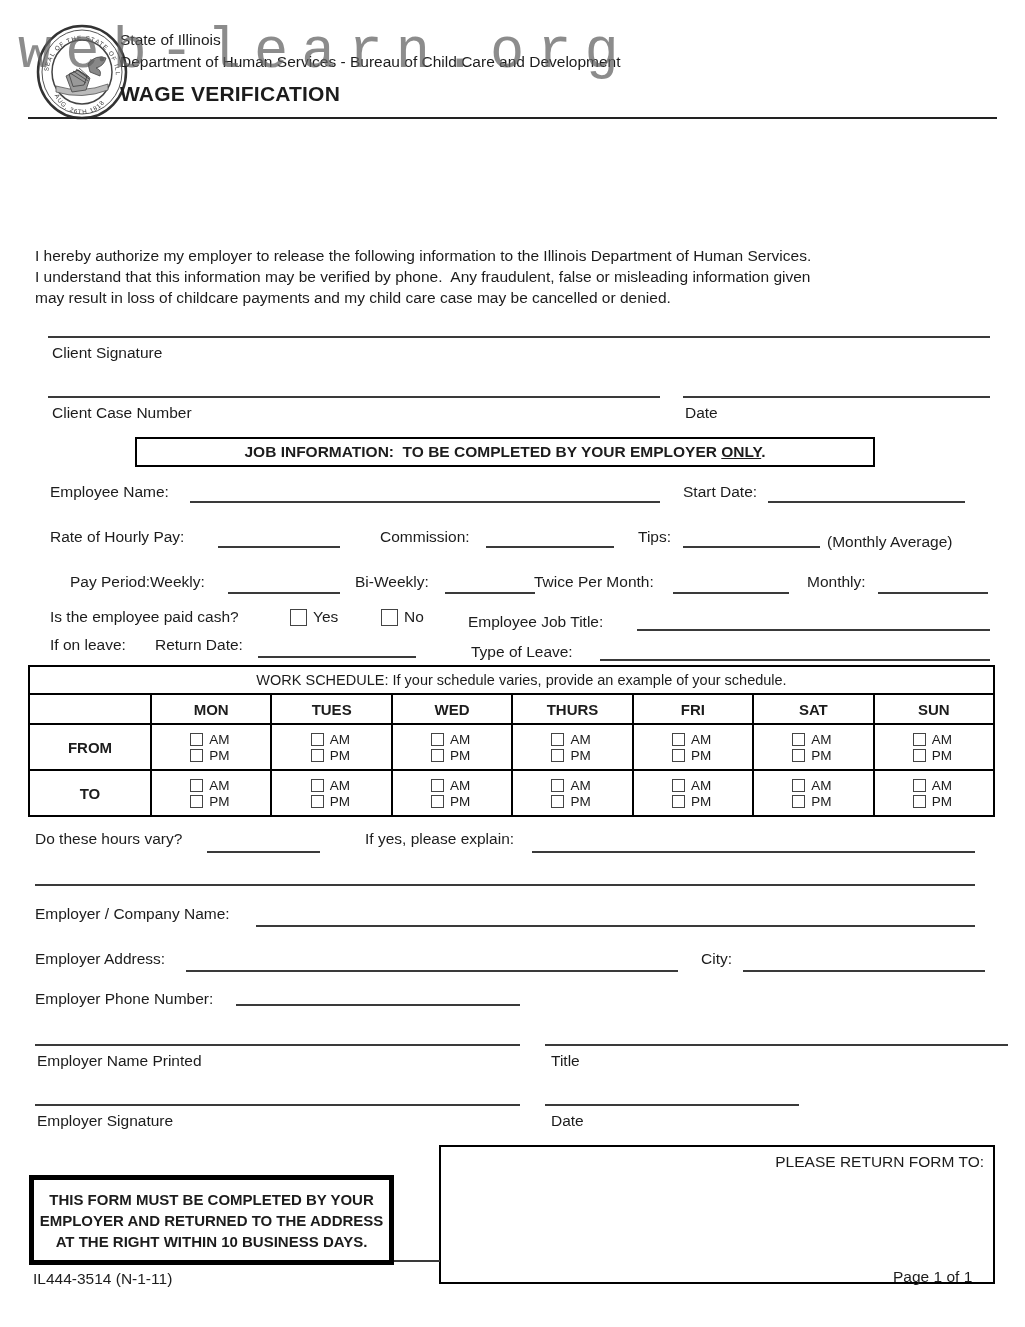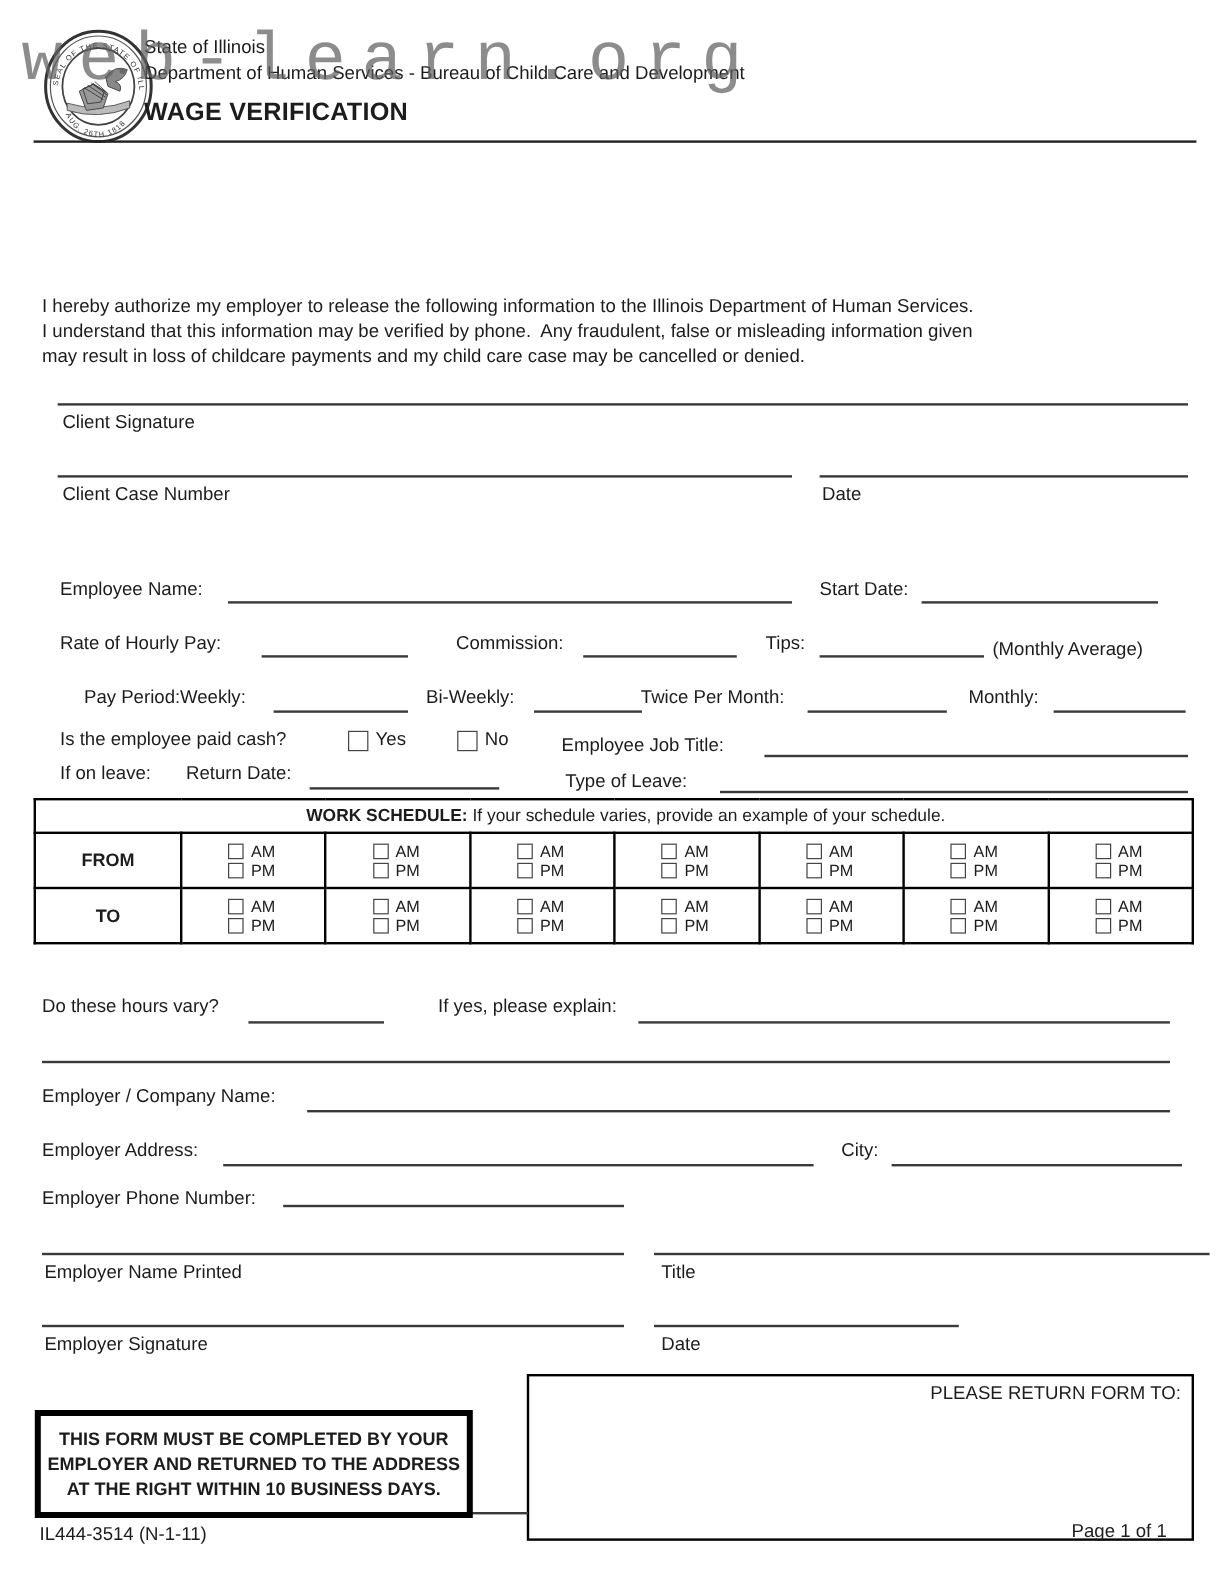--- a/index.html
+++ b/index.html
@@ -4,21 +4,21 @@
 <style>
   html,body{margin:0;padding:0;background:#888;}
   .page{
     position:relative;width:1025px;height:1327px;margin:0 auto;
     background:#fff;color:#1c1c1c;overflow:hidden;
     font-family:"Liberation Sans",sans-serif;font-size:15.5px;
   }
   .abs{position:absolute;}
   .ln{position:absolute;height:2px;background:#3a3a3a;}
   .pre{white-space:pre-wrap;}
-  .b{font-weight:bold;margin-left:20px;}
+  .b{font-weight:normal;margin-left:20px;}
   
   .watermark{
     position:absolute;left:18px;top:20px;z-index:3;pointer-events:none;
     font-family:"Liberation Mono","DejaVu Sans Mono",monospace;
     font-size:57px;letter-spacing:13px;color:rgba(95,95,95,0.72);
   }
   
   .hdr-line{position:absolute;left:120px;}
   .form-title{font-size:21px;font-weight:bold;letter-spacing:0.2px;}
   .rule{position:absolute;left:28px;width:969px;height:2px;background:#222;}
@@ -98,20 +98,21 @@
   </div>
 
   <div class="ln" style="left:48px;top:336px;width:942px;"></div>
   <div class="abs" style="left:52px;top:344px;">Client Signature</div>
 
   <div class="ln" style="left:48px;top:396px;width:612px;"></div>
   <div class="abs" style="left:52px;top:404px;">Client Case Number</div>
   <div class="ln" style="left:683px;top:396px;width:307px;"></div>
   <div class="abs" style="left:685px;top:404px;">Date</div>
 
+  <div class="jobbox pre"><span>JOB INFORMATION:  TO BE COMPLETED BY YOUR EMPLOYER </span><span class="u">ONLY</span><span>.</span></div>
 
   <div class="abs" style="left:50px;top:483px;">Employee Name:</div>
   <div class="ln" style="left:190px;top:501px;width:470px;"></div>
   <div class="abs" style="left:683px;top:483px;">Start Date:</div>
   <div class="ln" style="left:768px;top:501px;width:197px;"></div>
 
   <div class="abs" style="left:50px;top:528px;">Rate of Hourly Pay:</div>
   <div class="ln" style="left:218px;top:546px;width:122px;"></div>
   <div class="abs" style="left:380px;top:528px;">Commission:</div>
   <div class="ln" style="left:486px;top:546px;width:128px;"></div>
@@ -151,20 +152,30 @@
         <col>
         <col>
         <col>
         <col>
         <col>
       </colgroup>
     <tbody>
         <tr class="title-row">
       <td colspan="8"><span class="b">WORK SCHEDULE:</span><span class="pre"> If your schedule varies, provide an example of your schedule.</span></td>
     </tr>
+    <tr class="day-row">
+      <th></th>
+      <th>MON</th>
+      <th>TUES</th>
+      <th>WED</th>
+      <th>THURS</th>
+      <th>FRI</th>
+      <th>SAT</th>
+      <th>SUN</th>
+    </tr>
     <tr class="time-row">
       <th>FROM</th>
       <td>
             <div class="ampm">
         <span class="cb-row">
                 <span class="cb"></span>
                 <span>AM</span>
               </span>
         <span class="cb-row">
                 <span class="cb"></span>

